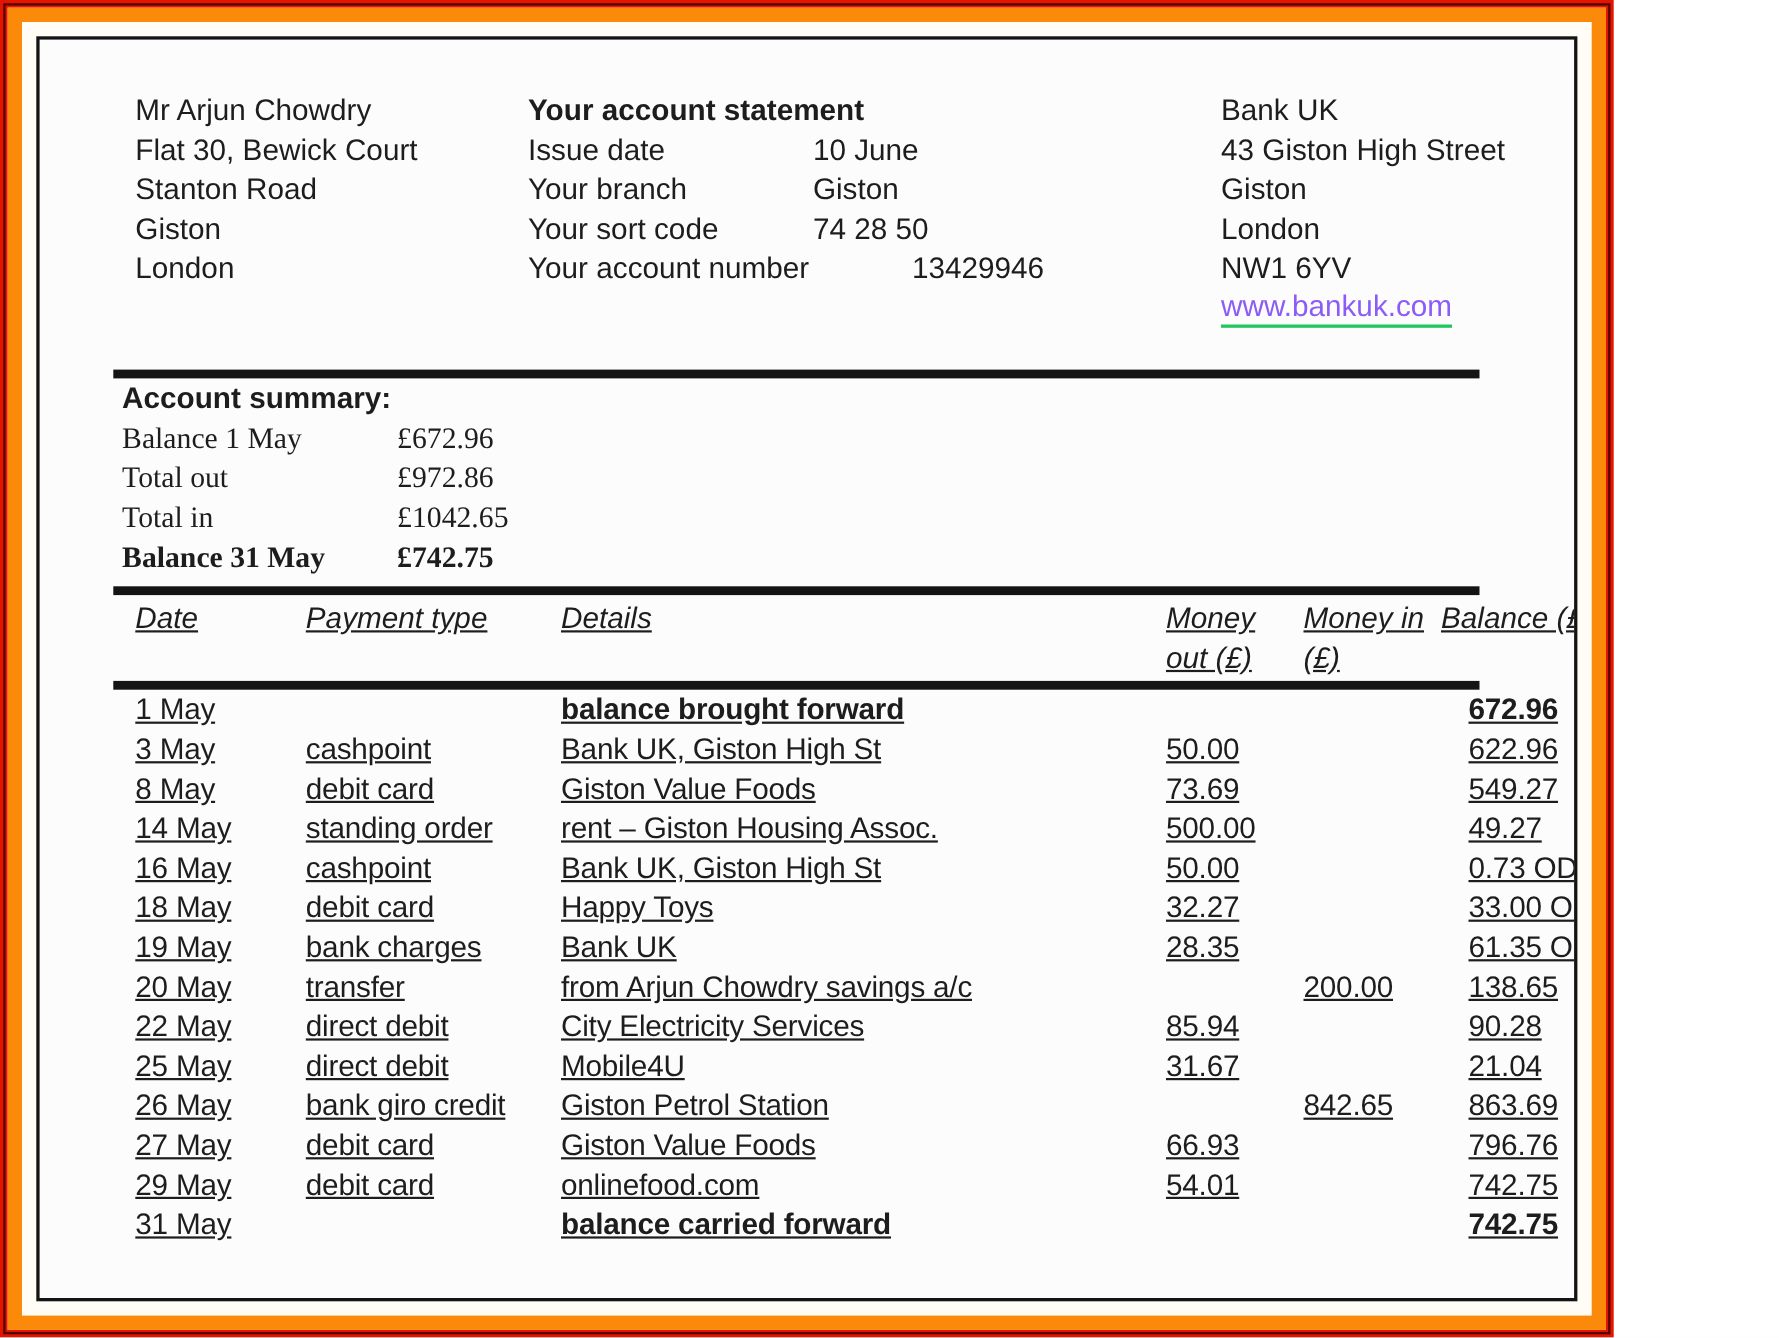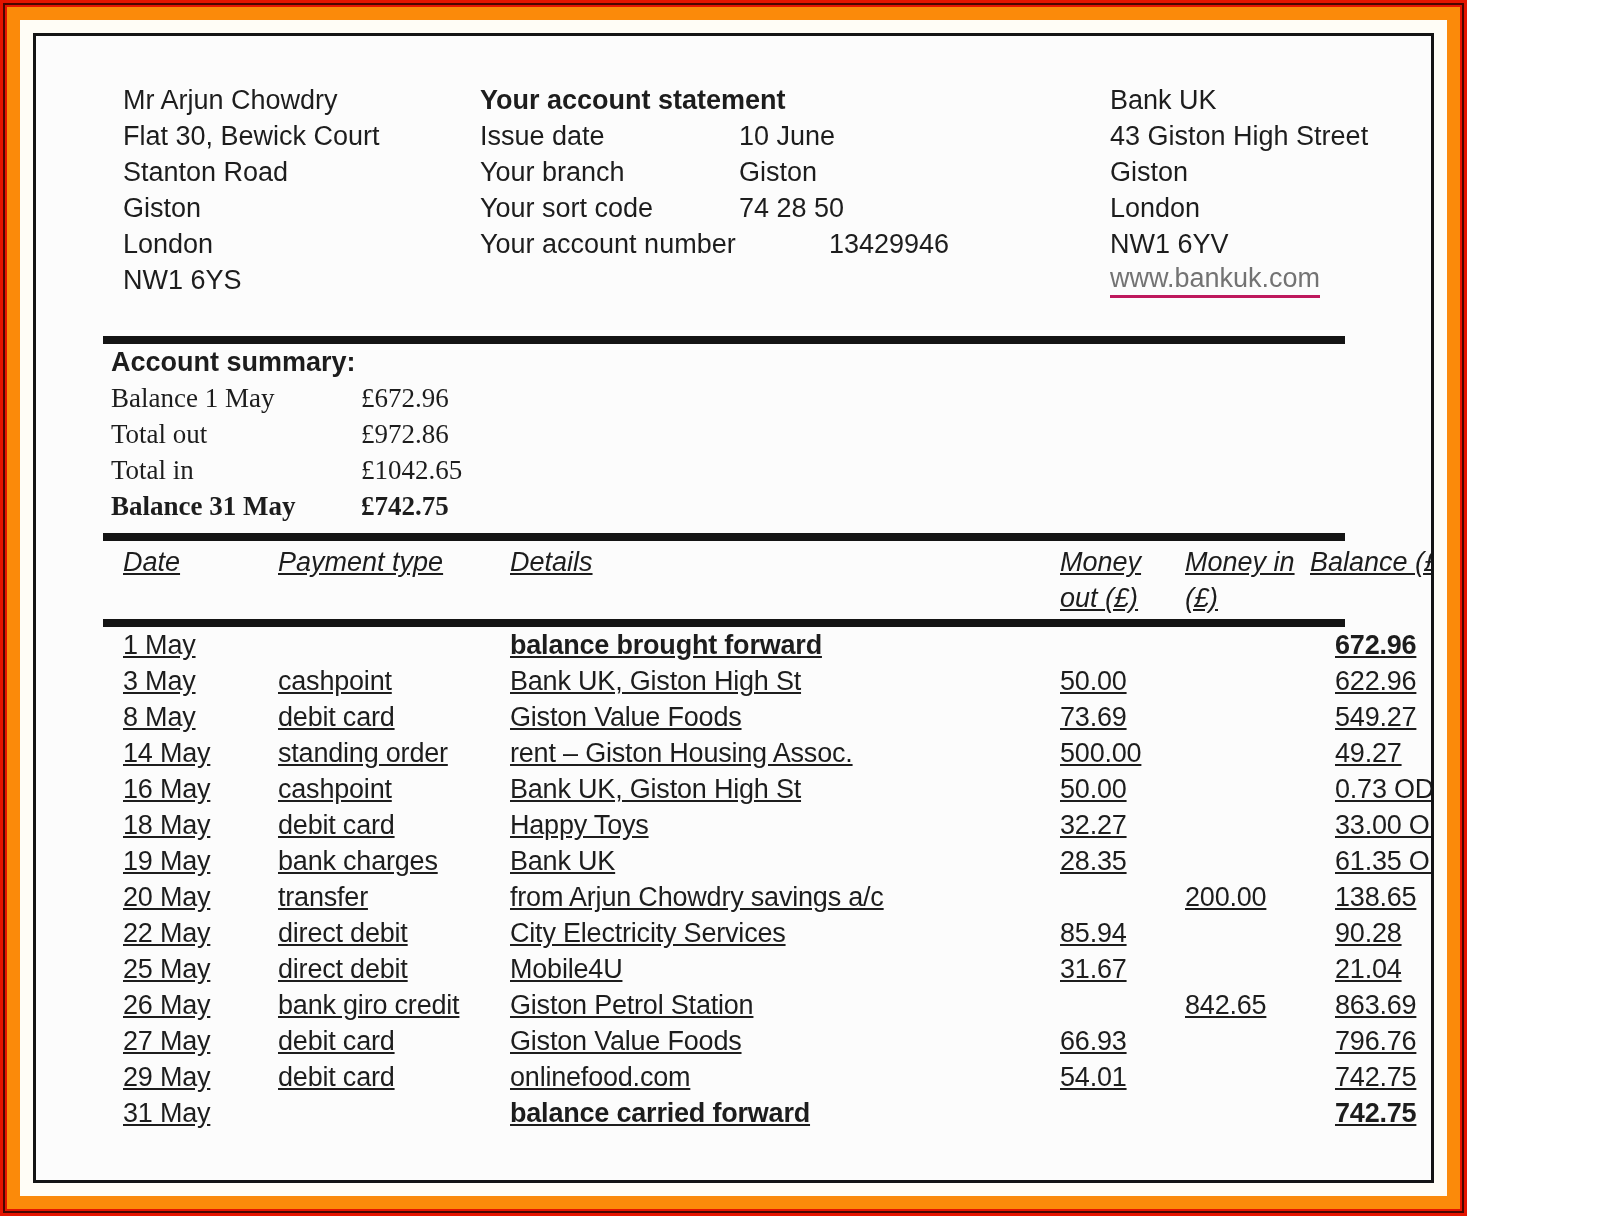--- a/index.html
+++ b/index.html
@@ -17,21 +17,21 @@
             padding:46px 86px 0 67px; overflow:hidden; }
 
   .line   { line-height:36px; white-space:nowrap; }
   .bold   { font-weight:700; }
 
   
   .head-grid { margin-left:20px; display:grid; grid-template-columns:357px 630px auto; }
   .frow   { display:flex; line-height:36px;gap:12px; }
   .flabel { width:247px; flex:0 0 auto; }
   .flabel.wide { width:337px; }
-  .link   { color:#737373; text-decoration:none; border-bottom:3px solid #be185d;
+  .link   { color:#8b5cf6; text-decoration:none; border-bottom:3px solid #22c55e;
             display:inline-block; line-height:33px; cursor:pointer; }
 
   
   .rule   { height:8px; background:#141414; }
 
   
   .summary   { margin-top:38px; }
   .sum-inner { margin-left:8px; padding-bottom:9px; }
   .srow      { display:flex; line-height:36px;font-family:Liberation Serif, serif; }
   .slabel    { width:250px; flex:0 0 auto; }
@@ -56,21 +56,20 @@
    <div class="doc">
 
      <header class="head-grid">
        <div>
          <div class="line">Mr Arjun Chowdry</div>
          <div>
                 <div class="line">Flat 30, Bewick Court</div>
                 <div class="line">Stanton Road</div>
                 <div class="line">Giston</div>
                 <div class="line">London</div>
-                <div class="line">NW1 6YS</div>
               </div>
        </div>
        <div>
          <div class="line bold">Your account statement</div>
          <div>
                 <div class="frow">
                   <div class="flabel">Issue date</div>
                   <div>10 June</div>
                 </div>
                 <div class="frow">

